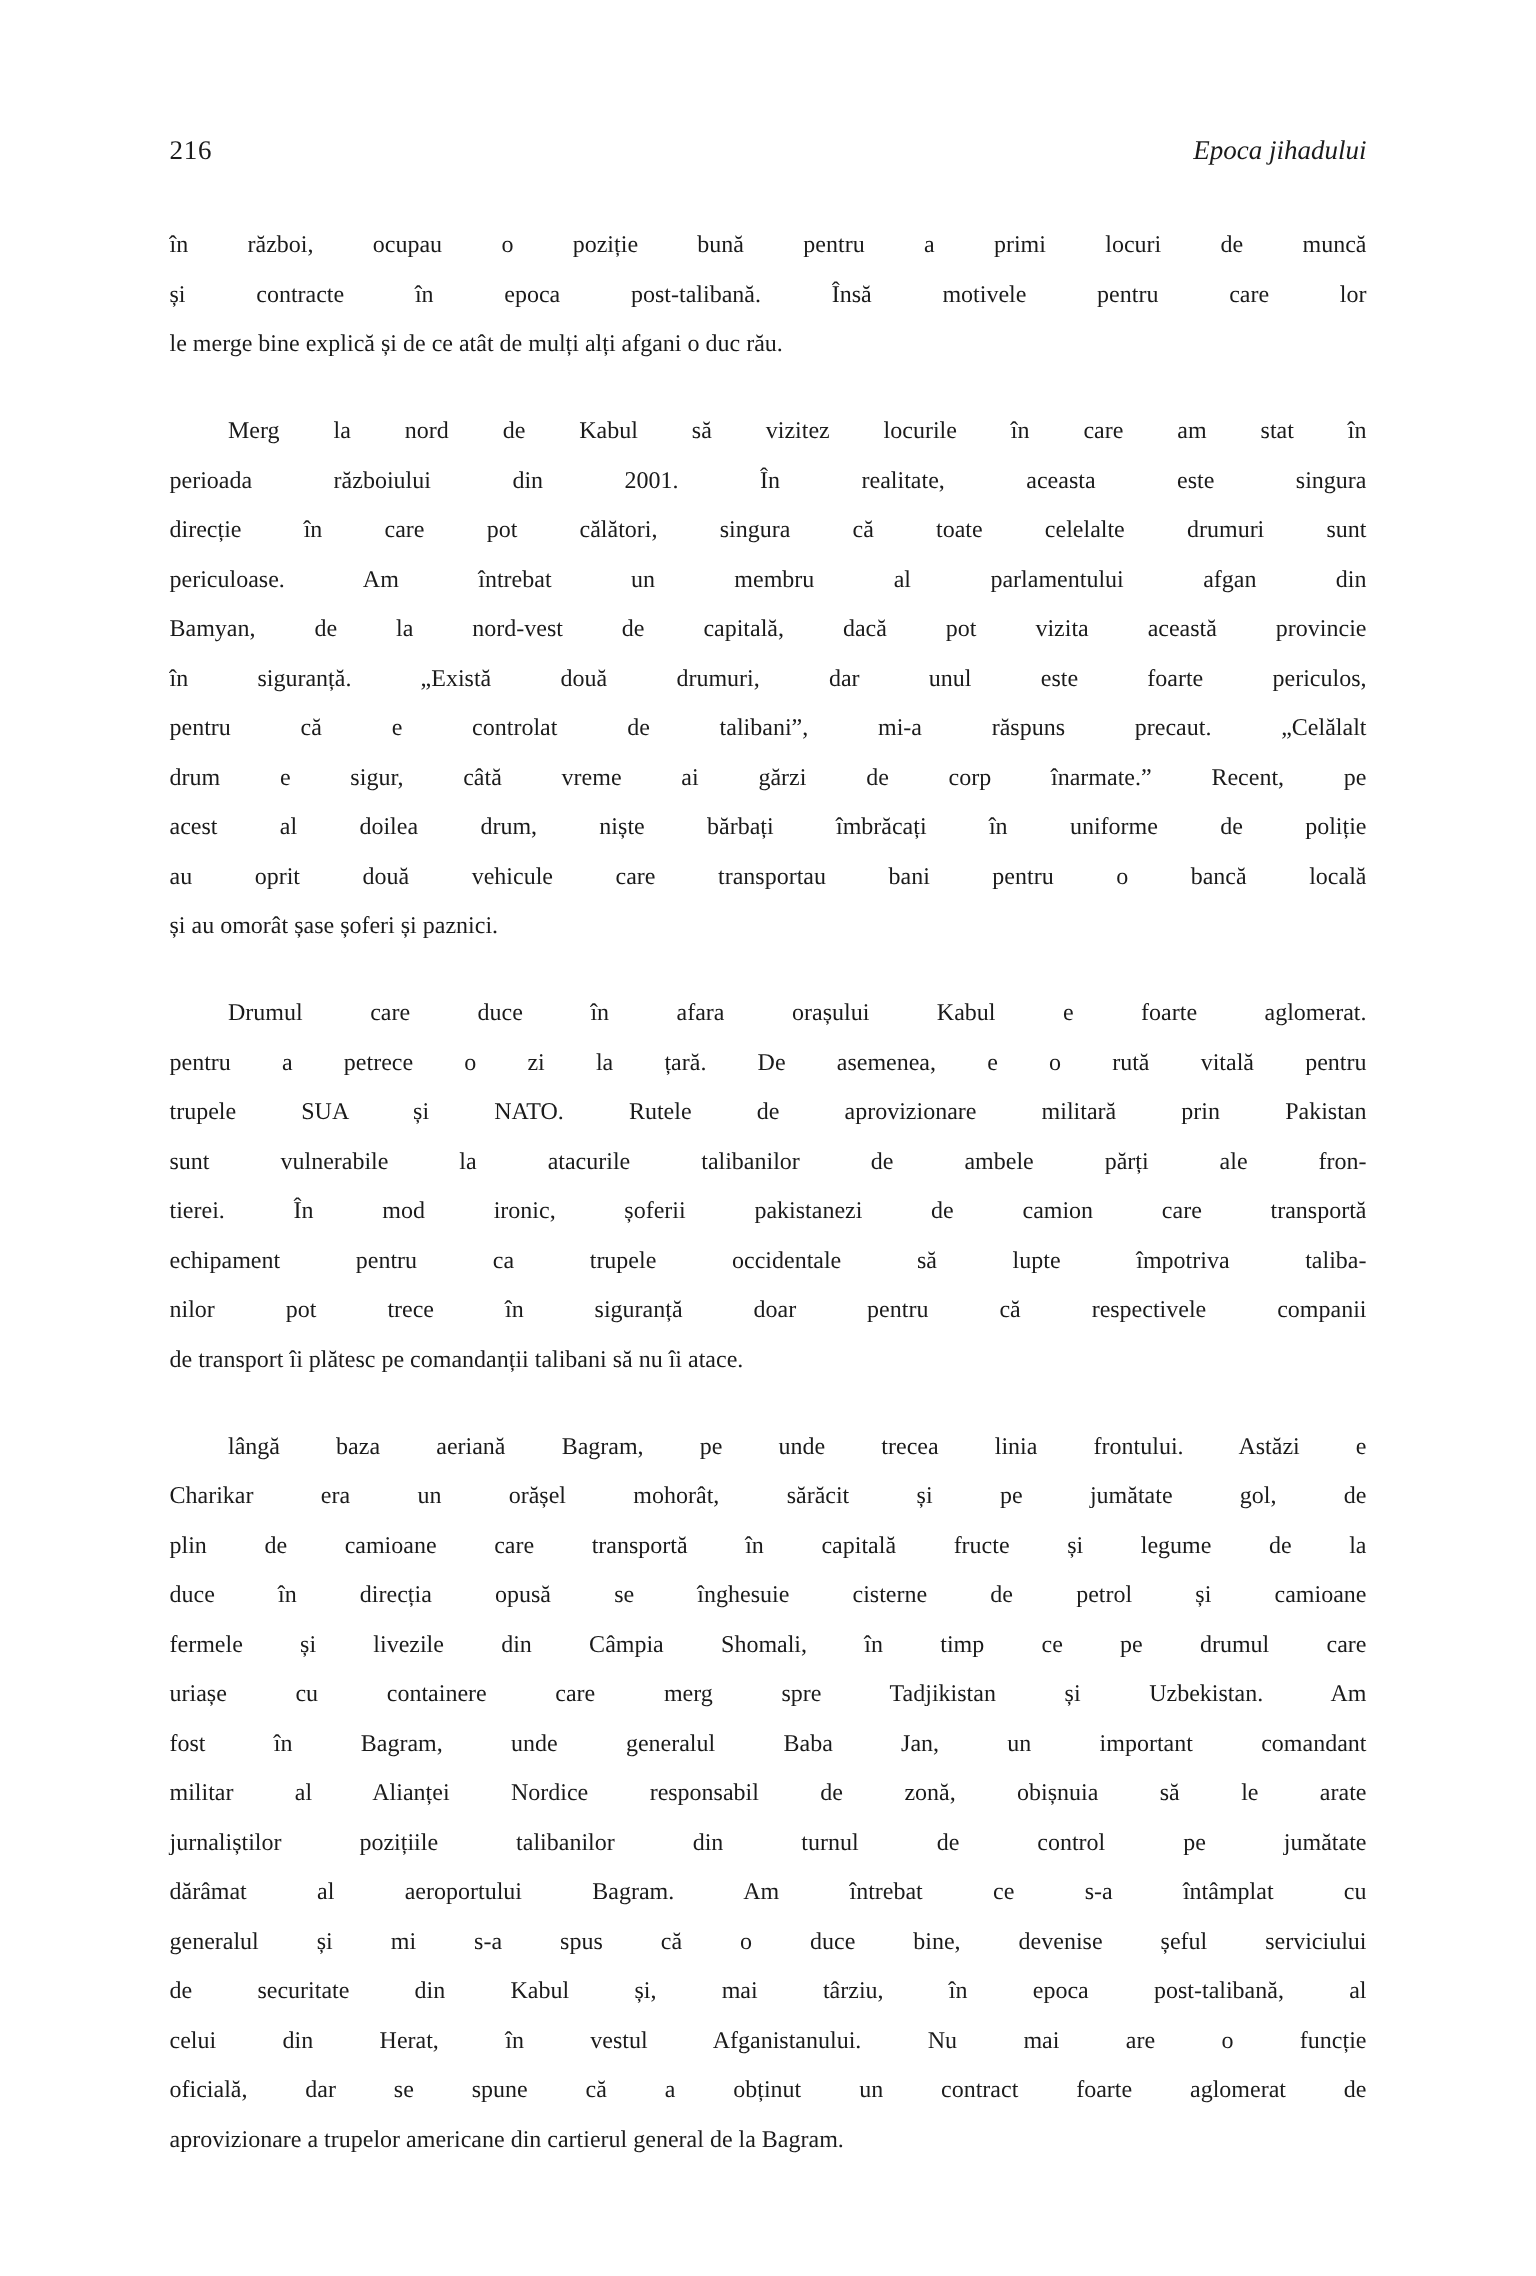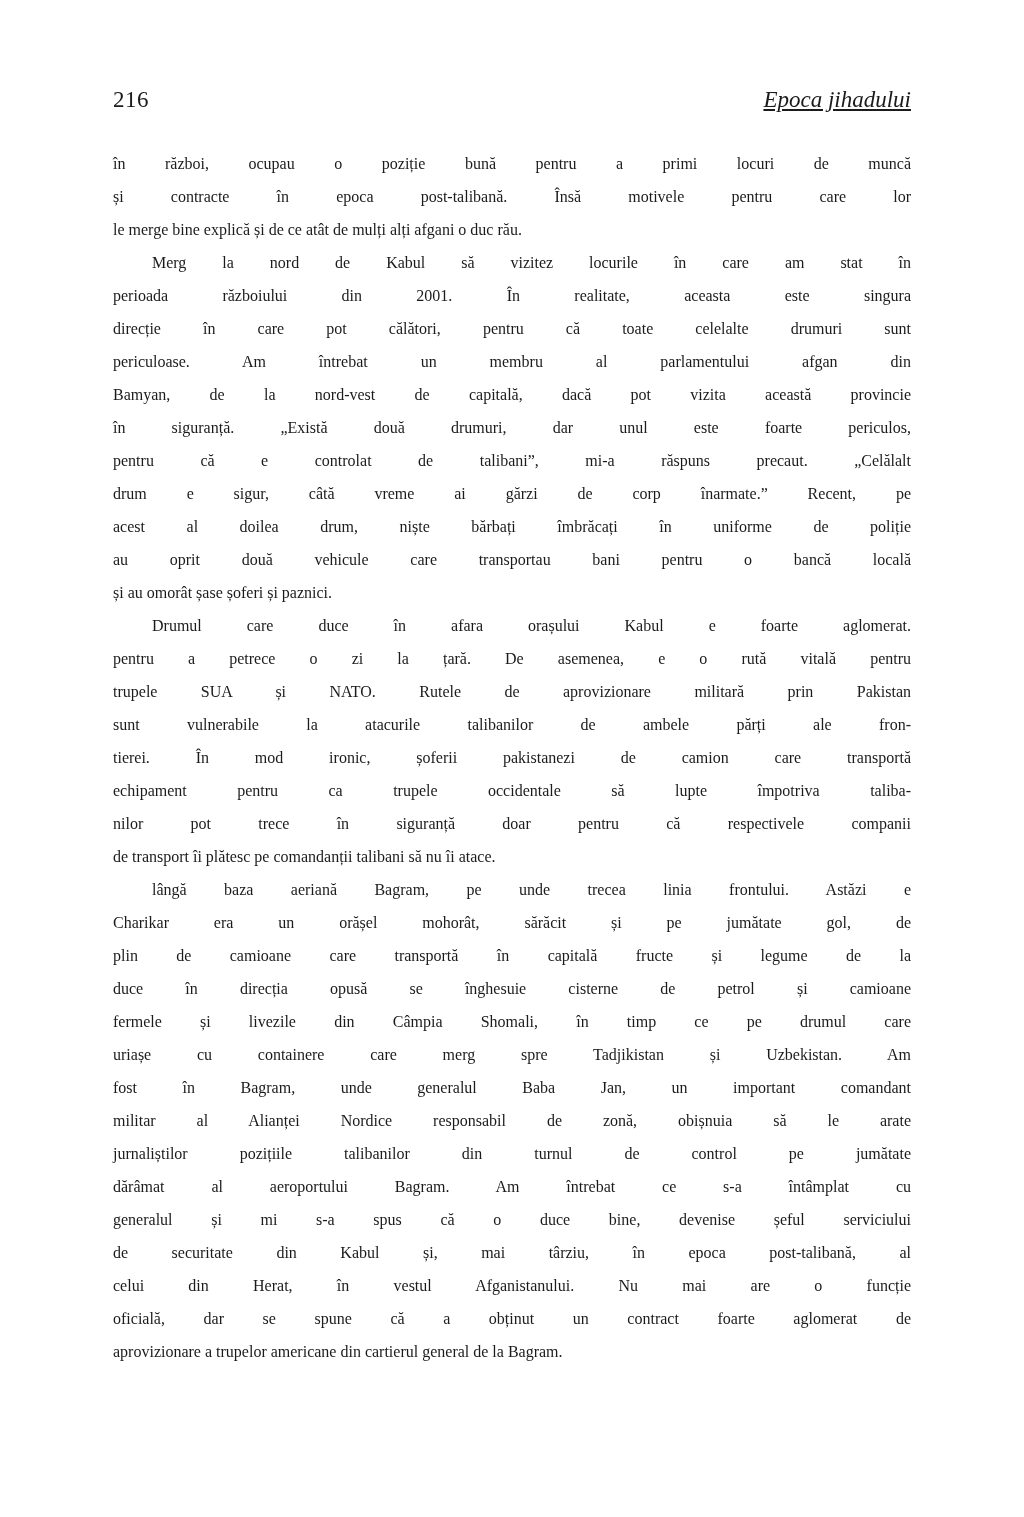--- a/index.html
+++ b/index.html
@@ -15,69 +15,69 @@
     box-sizing: border-box;
     padding: 86px 113px 0 113px;
     font-family: "Liberation Serif", "DejaVu Serif", serif;
     color: #1b1b1b;
     overflow: hidden;
   }
   .page-header {
     display: flex;
     justify-content: space-between;
     align-items: baseline;
-    font-size: 23px;
+    font-size: 18px;
     line-height: 28px;
     margin-bottom: 33px;
   }
   .page-number {
     font-style: normal;
     letter-spacing: 0.5px;
   }
   .running-title {
     font-style: italic;
-    text-decoration: underline;
   }
   .page-body {
     font-size: 16px;
     line-height: 33px;
   }
   .paragraph {
     margin: 0;
   }
   .line {
     text-align: justify;
     text-align-last: justify;
     white-space: normal;
   }
   .line.last {
     text-align-last: left;
   }
   .paragraph.indented .line:first-child {
     text-indent: 39px;
+    margin-top: 25px;
   }
 </style>
 </head>
 <body>
 
 <div class="page">
   <header class="page-header">
     <span class="page-number">216</span>
     <span class="running-title">Epoca jihadului</span>
   </header>
   <main class="page-body">
       <div class="paragraph">
         <div class="line">în război, ocupau o poziție bună pentru a primi locuri de muncă</div>
         <div class="line">și contracte în epoca post-talibană. Însă motivele pentru care lor</div>
         <div class="line last">le merge bine explică și de ce atât de mulți alți afgani o duc rău.</div>
       </div>
       <div class="paragraph indented">
         <div class="line">Merg la nord de Kabul să vizitez locurile în care am stat în</div>
         <div class="line">perioada războiului din 2001. În realitate, aceasta este singura</div>
-        <div class="line">direcție în care pot călători, pentru că toate celelalte drumuri sunt</div>
+        <div class="line">direcție în care pot călători, singura că toate celelalte drumuri sunt</div>
         <div class="line">periculoase. Am întrebat un membru al parlamentului afgan din</div>
         <div class="line">Bamyan, de la nord-vest de capitală, dacă pot vizita această provincie</div>
         <div class="line">în siguranță. „Există două drumuri, dar unul este foarte periculos,</div>
         <div class="line">pentru că e controlat de talibani”, mi-a răspuns precaut. „Celălalt</div>
         <div class="line">drum e sigur, câtă vreme ai gărzi de corp înarmate.” Recent, pe</div>
         <div class="line">acest al doilea drum, niște bărbați îmbrăcați în uniforme de poliție</div>
         <div class="line">au oprit două vehicule care transportau bani pentru o bancă locală</div>
         <div class="line last">și au omorât șase șoferi și paznici.</div>
       </div>
       <div class="paragraph indented">

